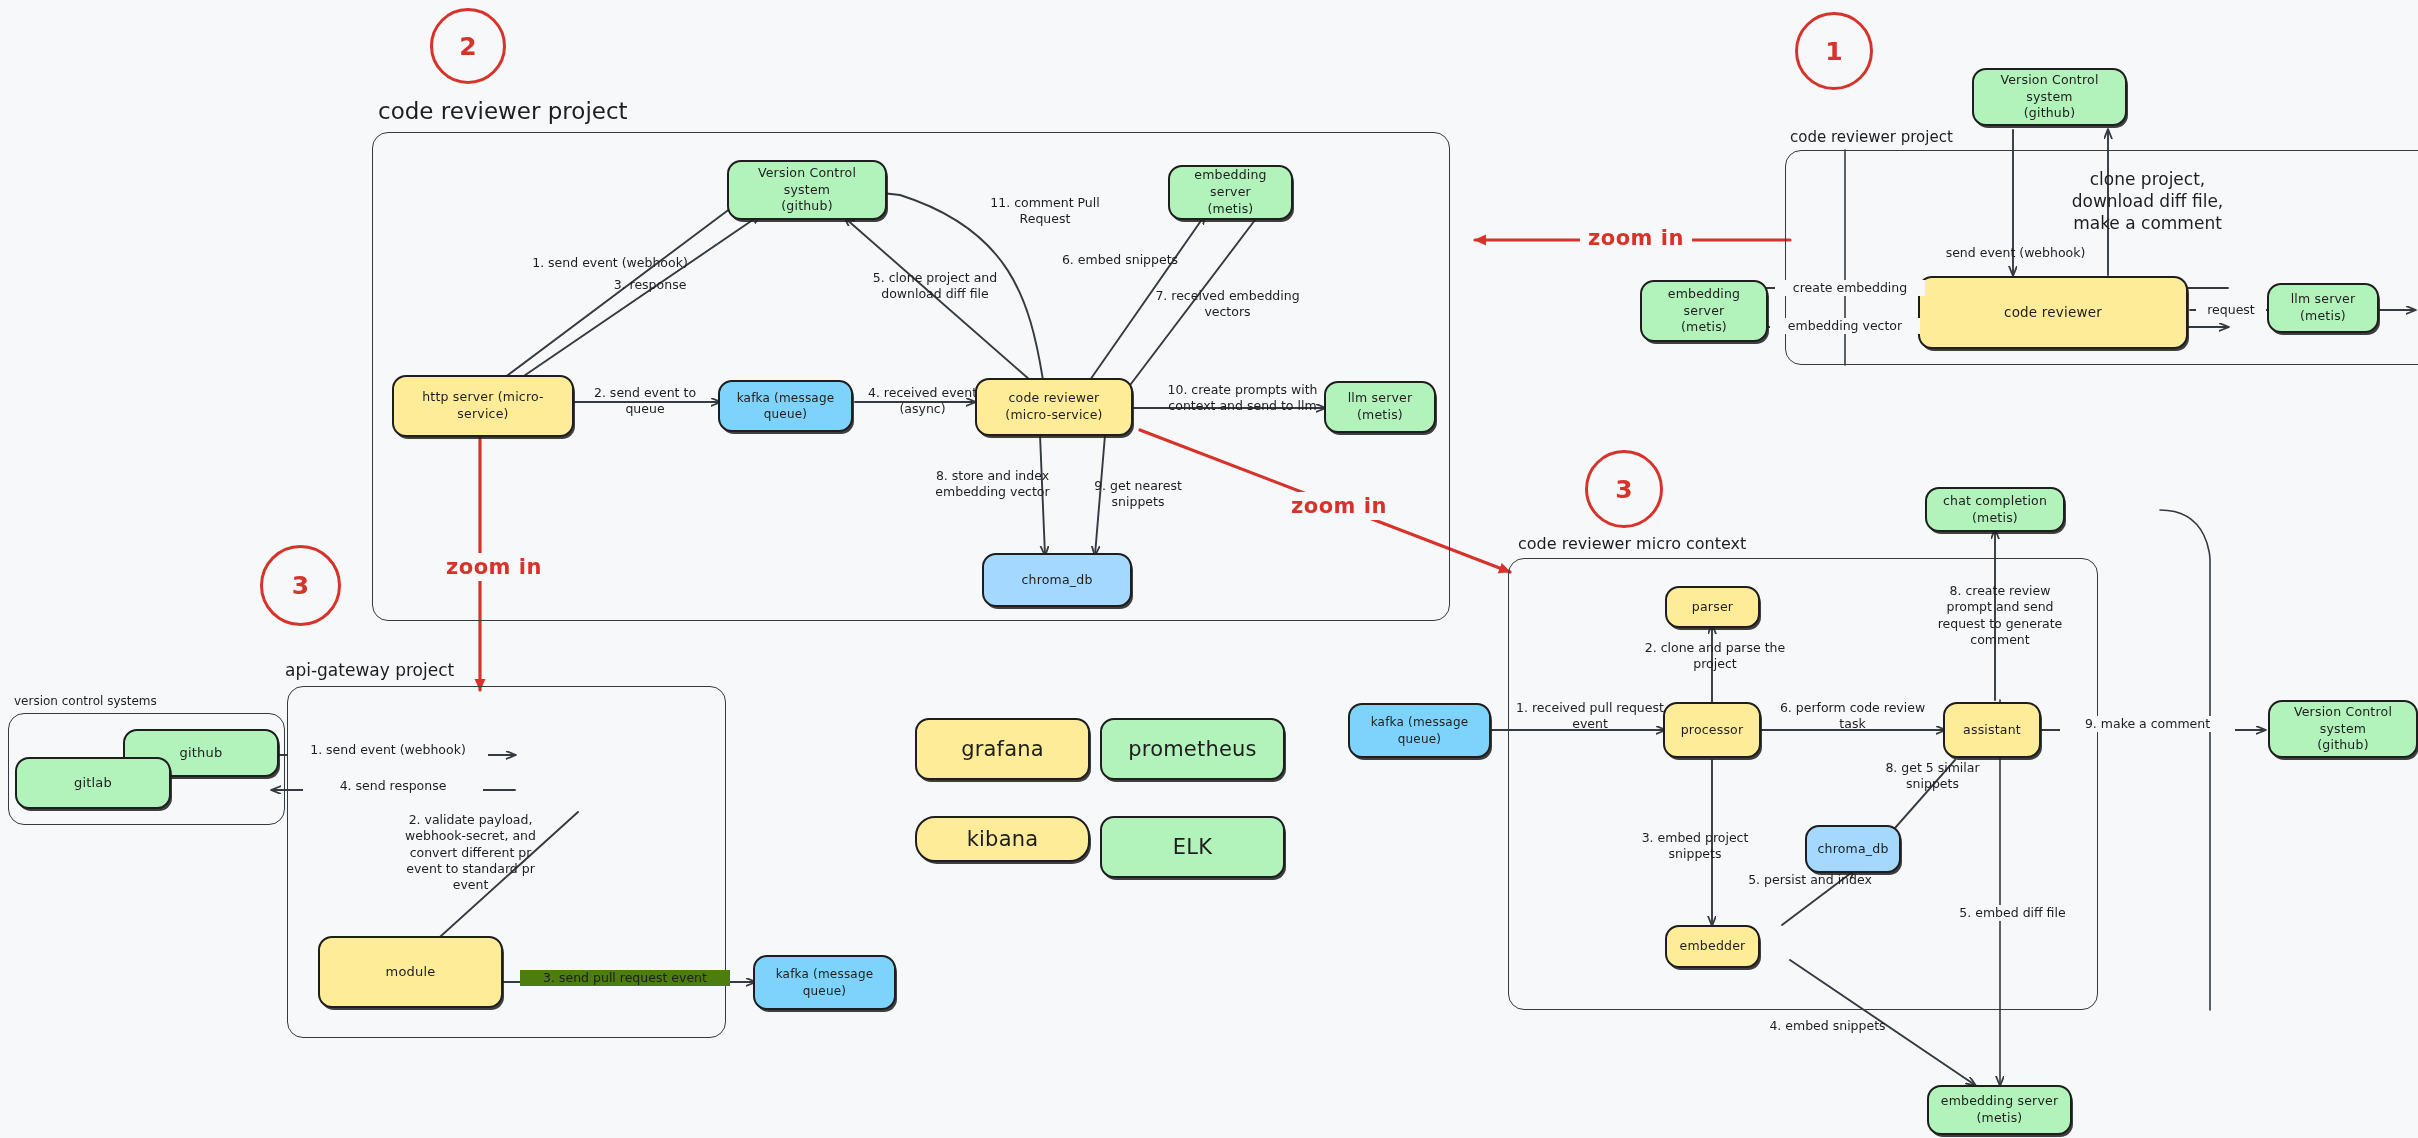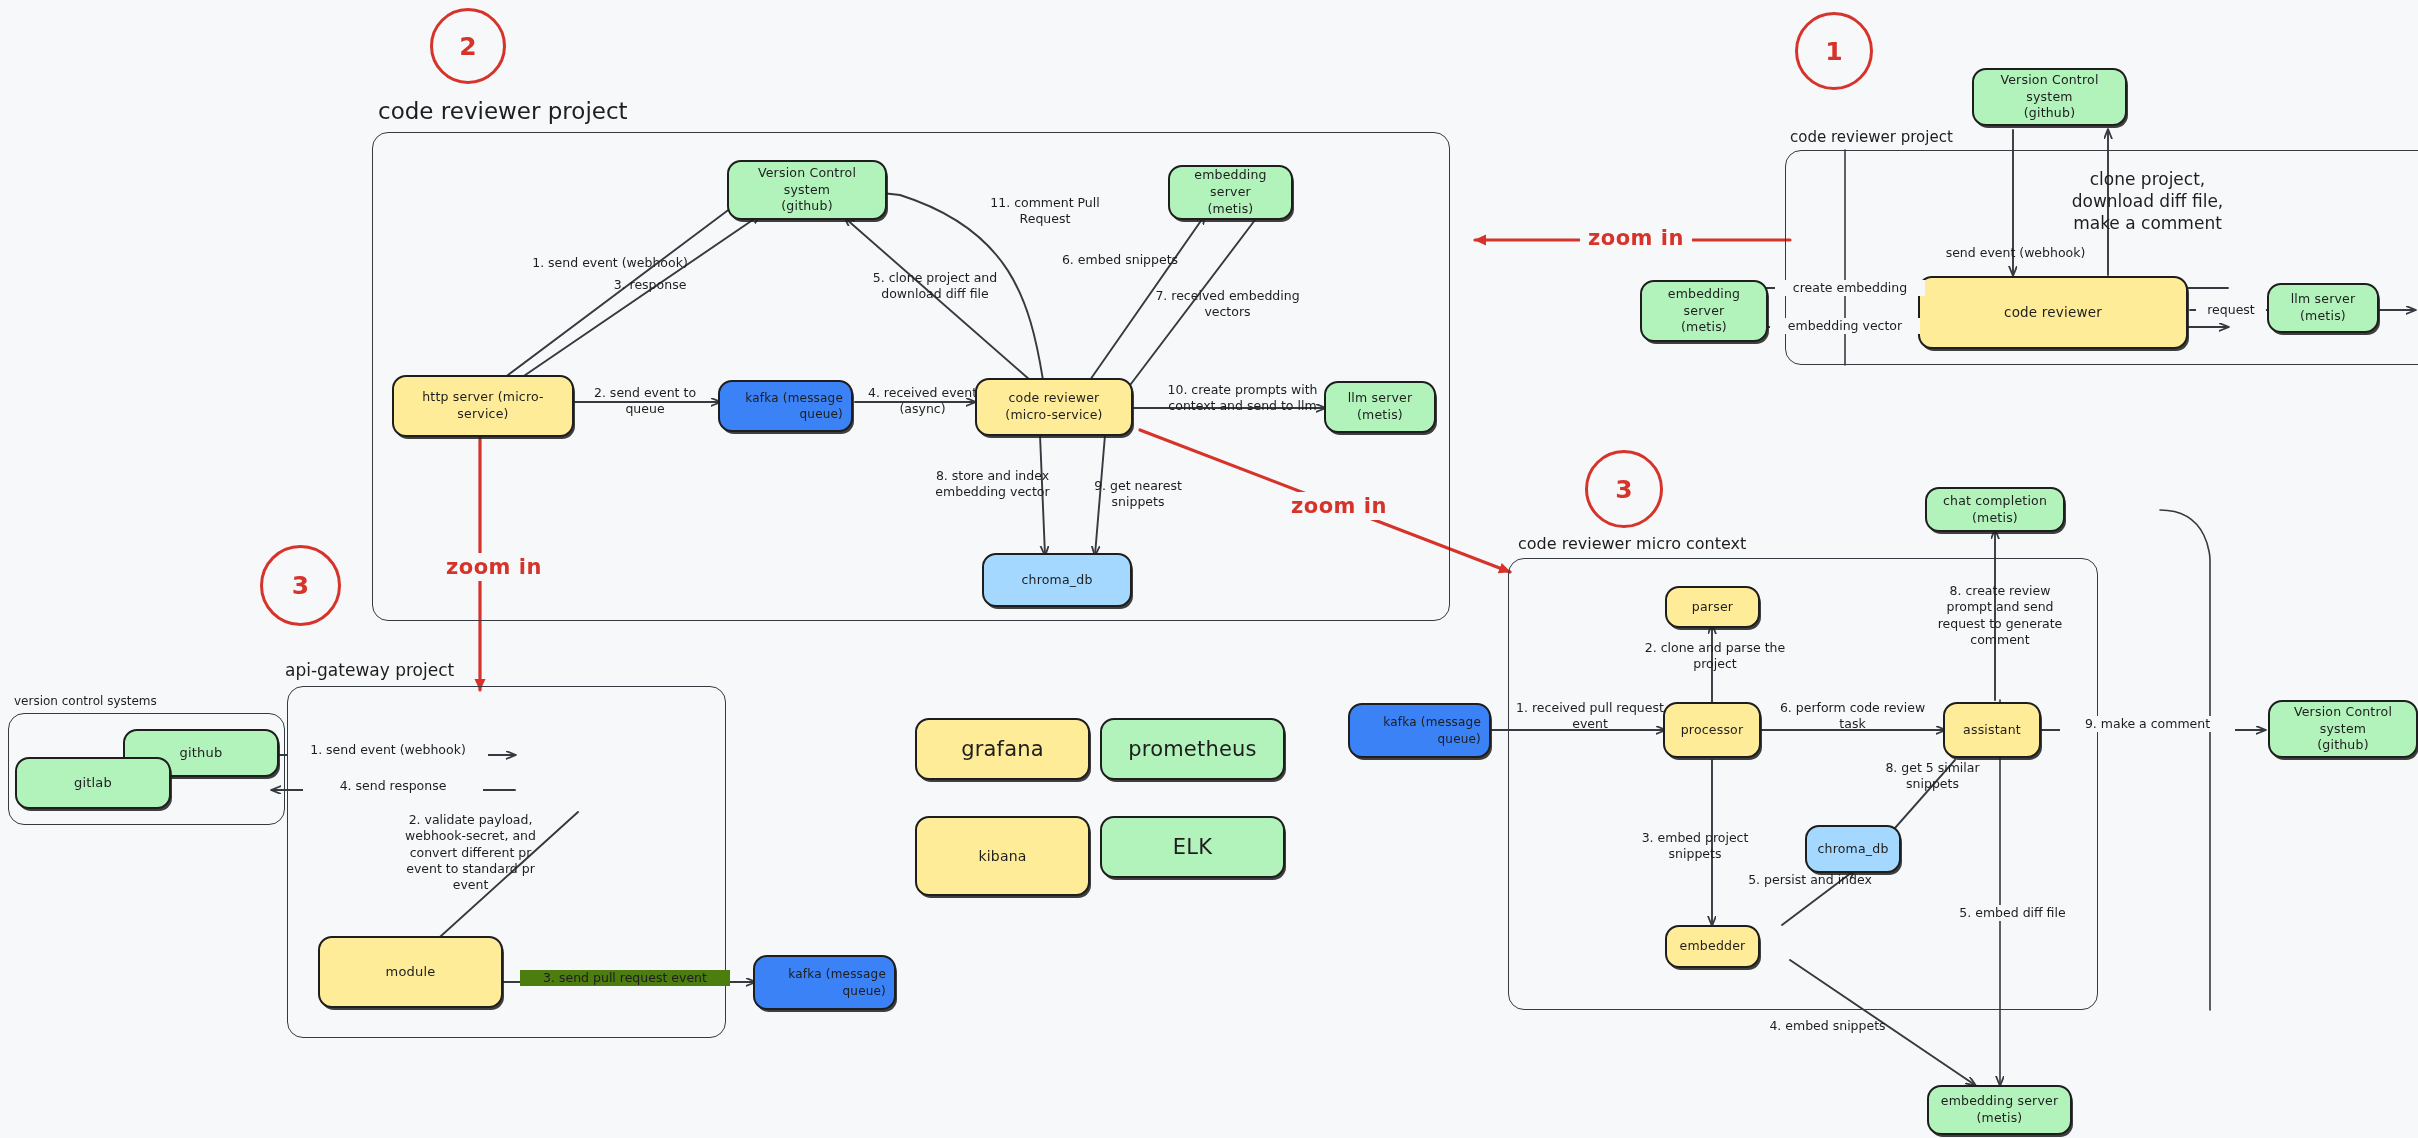--- a/index.html
+++ b/index.html
@@ -23,21 +23,21 @@
     display:flex;align-items:center;justify-content:center;
     text-align:center;
     line-height:1.35;
     color:#1e1e1e;
     letter-spacing:.2px;
     padding:4px 8px;
     box-shadow:2px 3px 0 -1px rgba(30,30,30,.85);
   }
   .node.green{background:#b2f2bb;}
   .node.yellow{background:#ffec99;}
-  .node.red{background:#3b82f6;text-align:right;}
+  .node.red{background:#7dd3fc;}
   .node.blue{background:#a5d8ff;}
 
   
   .frame{
     position:absolute;
     box-sizing:border-box;
     border:1.8px solid #343a40;
     border-radius:16px;
     background:transparent;
   }
@@ -300,16 +300,16 @@
   <div class="elabel" style="left:303px;top:778px;width:180px;font-size:12.5px;background:#f7f8fa;">4. send response</div>
   <div class="elabel" style="left:378px;top:812px;width:185px;font-size:12.5px;">2. validate payload,
 webhook-secret, and
 convert different pr
 event to standard pr
 event</div>
   <div class="elabel" style="left:520px;top:970px;width:210px;font-size:12.5px;background:#4d7c0f;">3. send pull request event</div>
 
   <div class="node yellow" style="left:915px;top:718px;width:175px;height:62px;font-size:21px;">grafana</div>
   <div class="node green" style="left:1100px;top:718px;width:185px;height:62px;font-size:21px;">prometheus</div>
-  <div class="node yellow" style="left:915px;top:816px;width:175px;height:80px;font-size:14px;">kibana</div>
+  <div class="node yellow" style="left:915px;top:816px;width:175px;height:46px;font-size:21px;border-radius:20px;">kibana</div>
   <div class="node green" style="left:1100px;top:816px;width:185px;height:62px;font-size:21px;">ELK</div>
 
 </div>
 
 </body></html>

